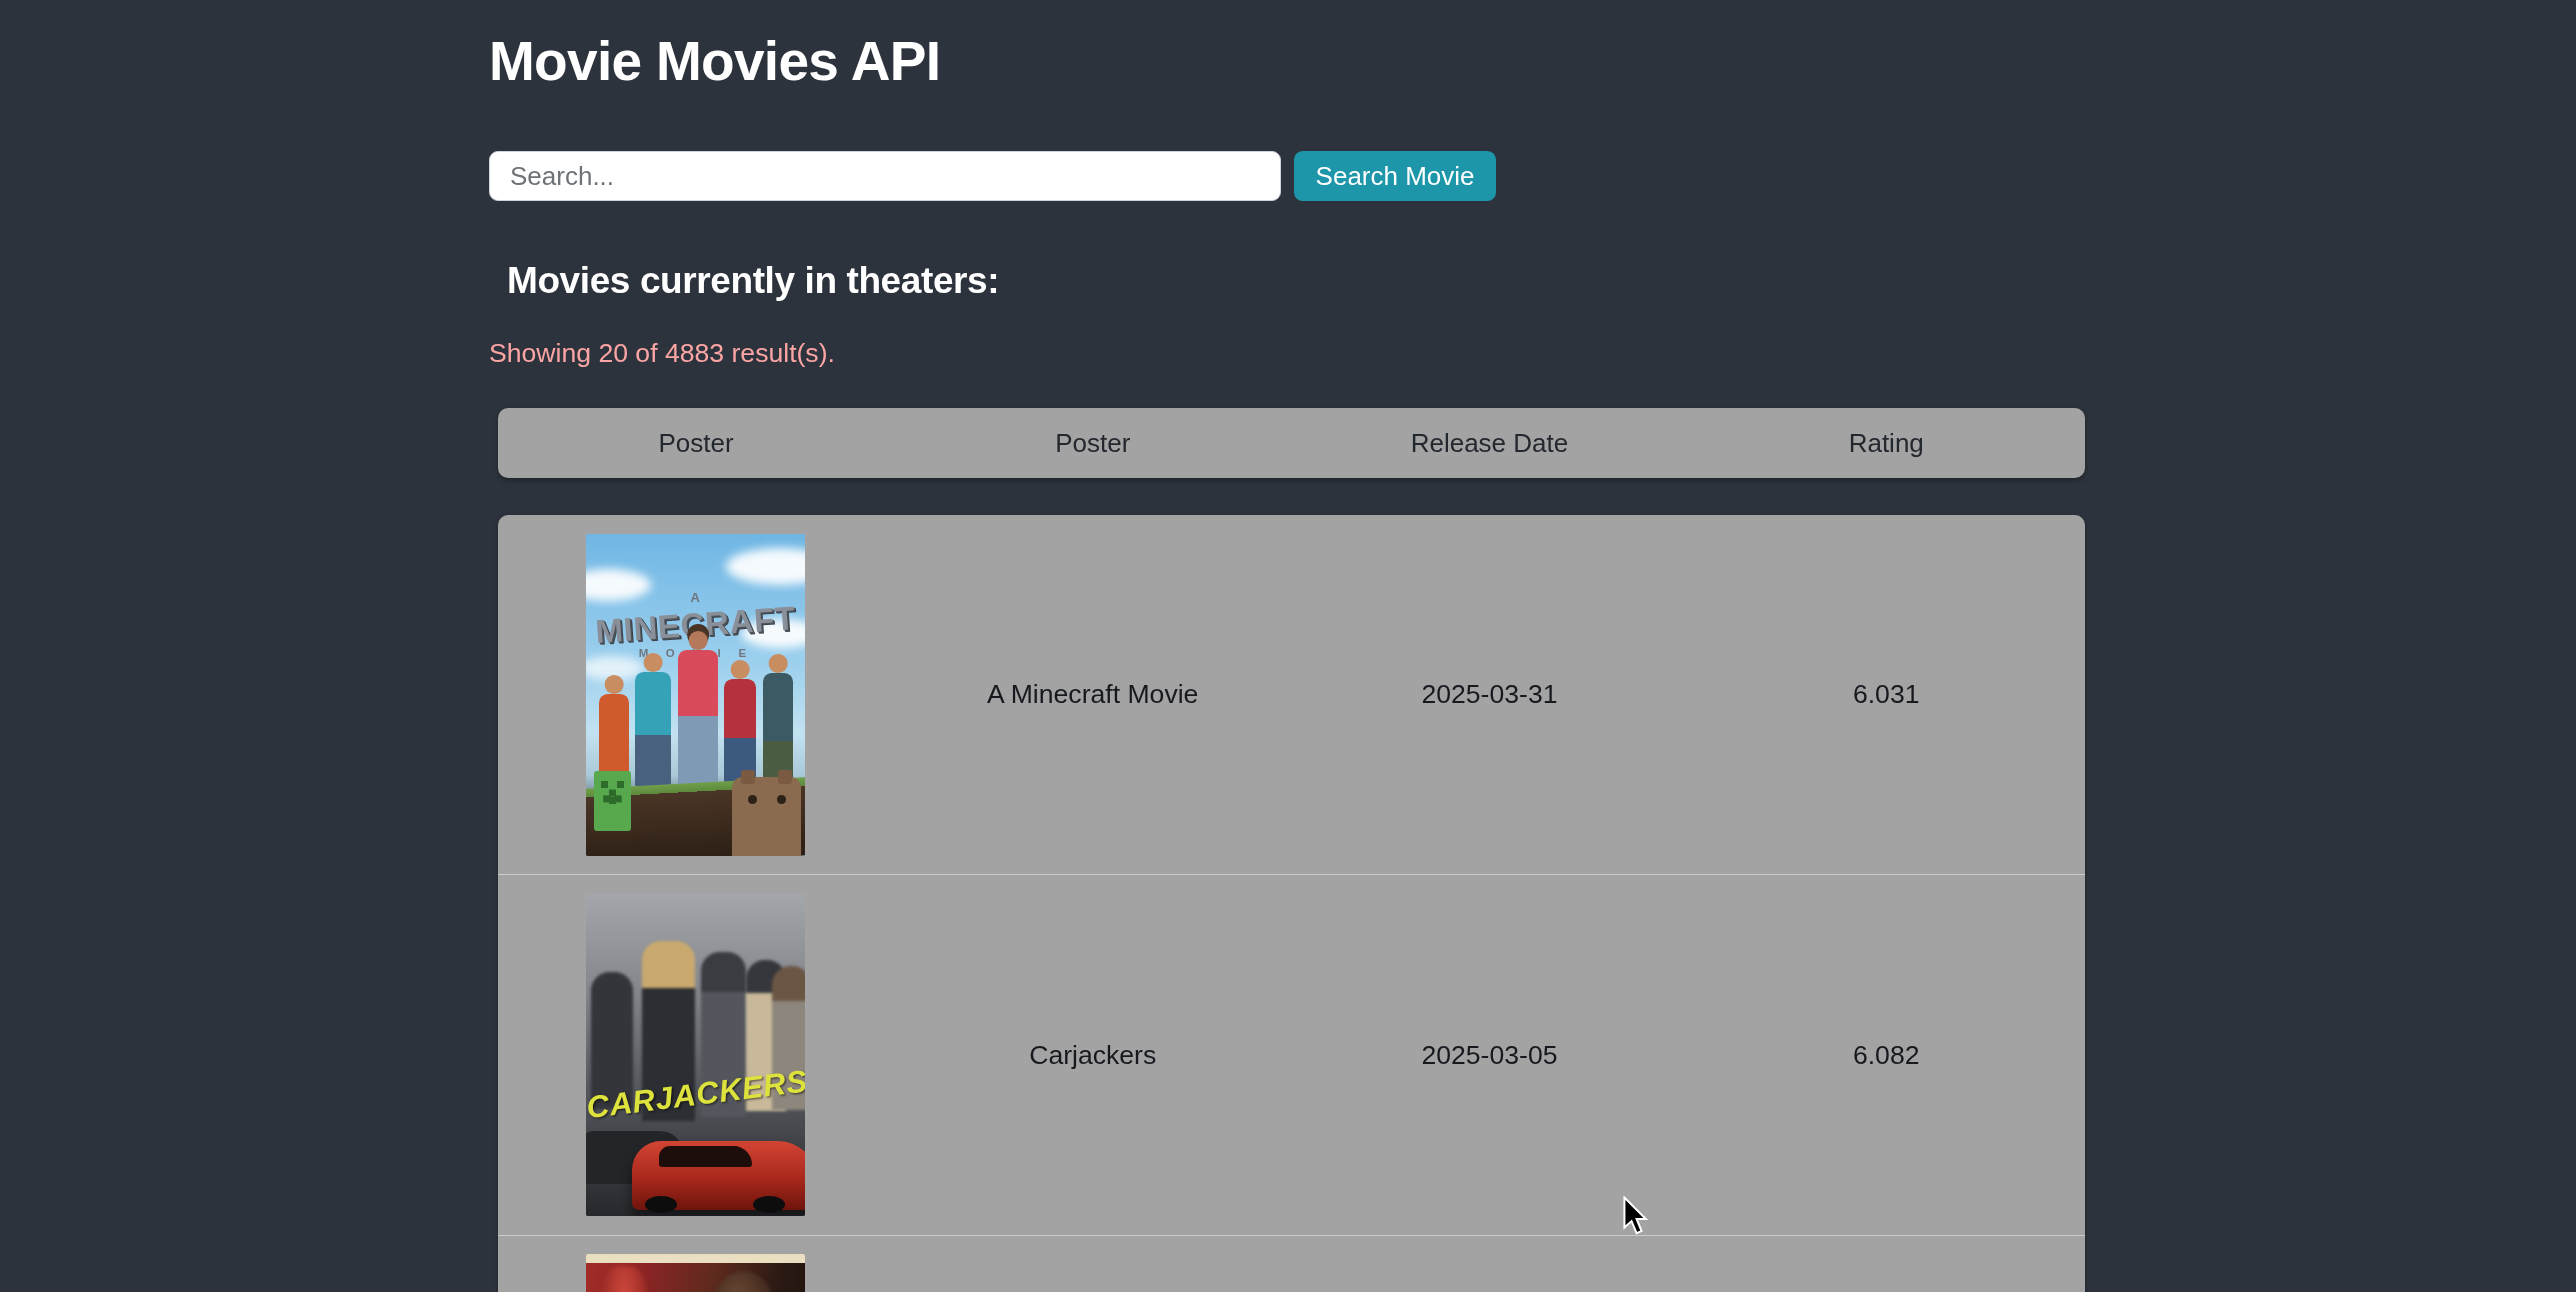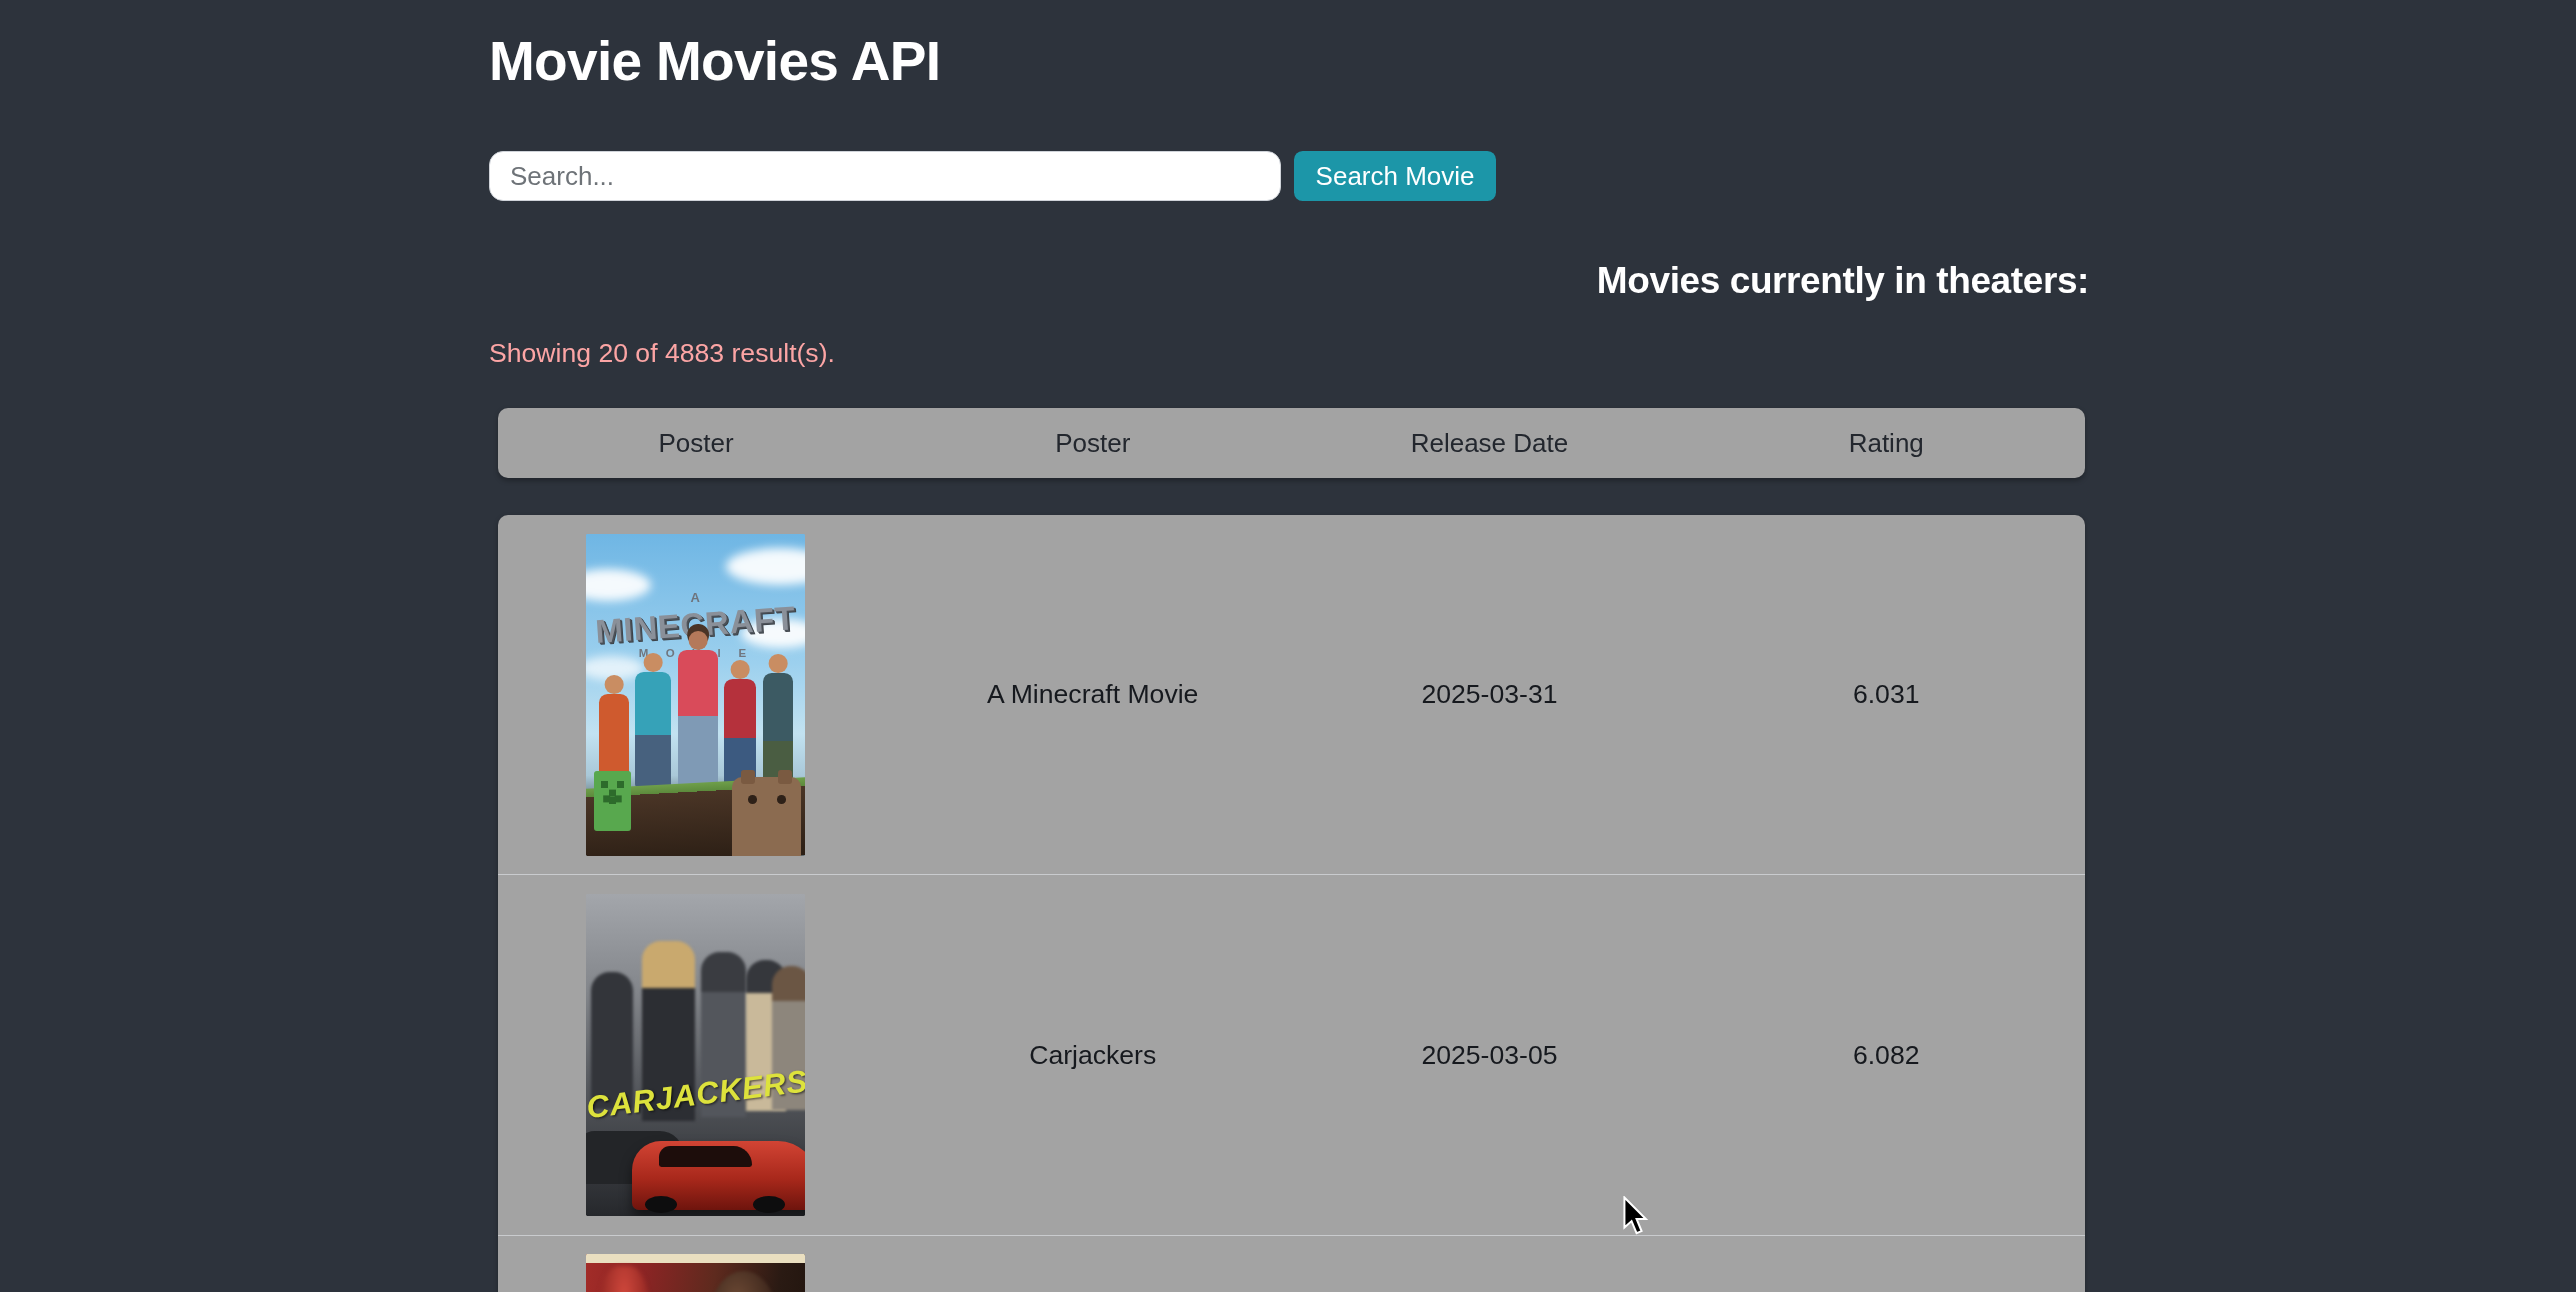--- a/index.html
+++ b/index.html
@@ -11,34 +11,34 @@
   .content{position:absolute;left:489px;top:0;width:1600px;}
 
   .page-title{
     margin:0;padding-top:29px;
     color:#ffffff;font-size:55px;font-weight:700;letter-spacing:-0.7px;
   }
 
   .search-row{display:flex;align-items:center;margin-top:58px;}
   .search-input{
     box-sizing:border-box;width:792px;height:50px;
-    border:0.7px solid #cfd3d9;border-radius:14px;background:#ffffff;
+    border:0.7px solid #cfd3d9;border-radius:9px;background:#ffffff;
     padding:0 20px;font-size:26px;color:#1c1f24;
     font-family:"Liberation Sans", sans-serif;outline:none;
   }
   .search-input::placeholder{color:#6e7378;}
   .search-button{
     margin-left:13px;height:50px;padding:0 21.6px;
     background:#1c96a8;color:#ffffff;border:none;border-radius:8.6px;
     font-size:26px;font-family:"Liberation Sans", sans-serif;cursor:pointer;
   }
 
   .section-heading{
-    margin:0;margin-top:59px;
-    color:#ffffff;font-size:37px;font-weight:600;letter-spacing:-0.4px;text-align:right;
+    margin:18px;margin-top:59px;
+    color:#ffffff;font-size:37px;font-weight:600;letter-spacing:-0.4px;
   }
   .results-summary{
     margin:0;margin-top:36px;
     color:#fca5a5;font-size:26.6px;font-weight:400;
   }
 
   .card{
     box-sizing:border-box;width:1587px;margin-left:8.6px;
     background:#a3a3a3;border-radius:10px;
     box-shadow:0 2.2px 5.8px rgba(0,0,0,0.28);

